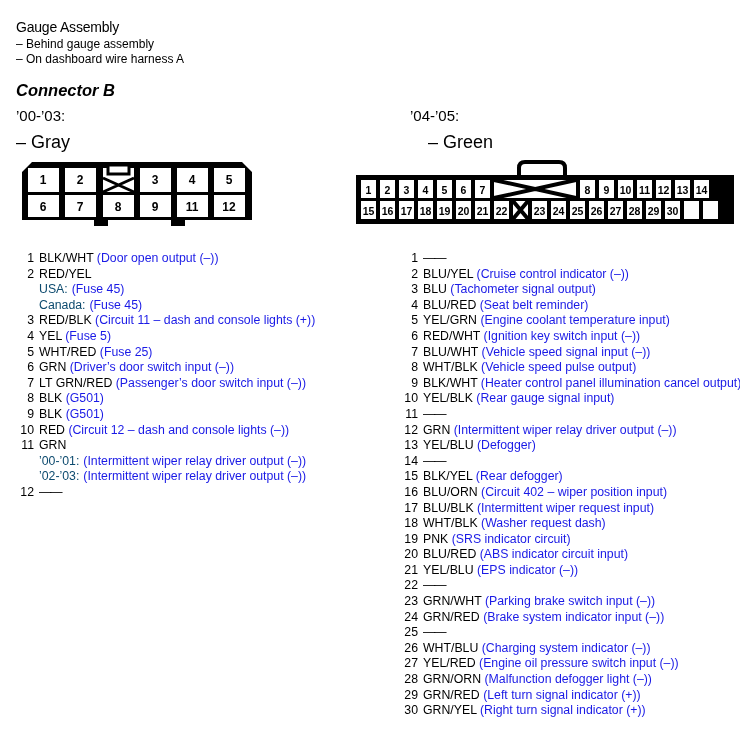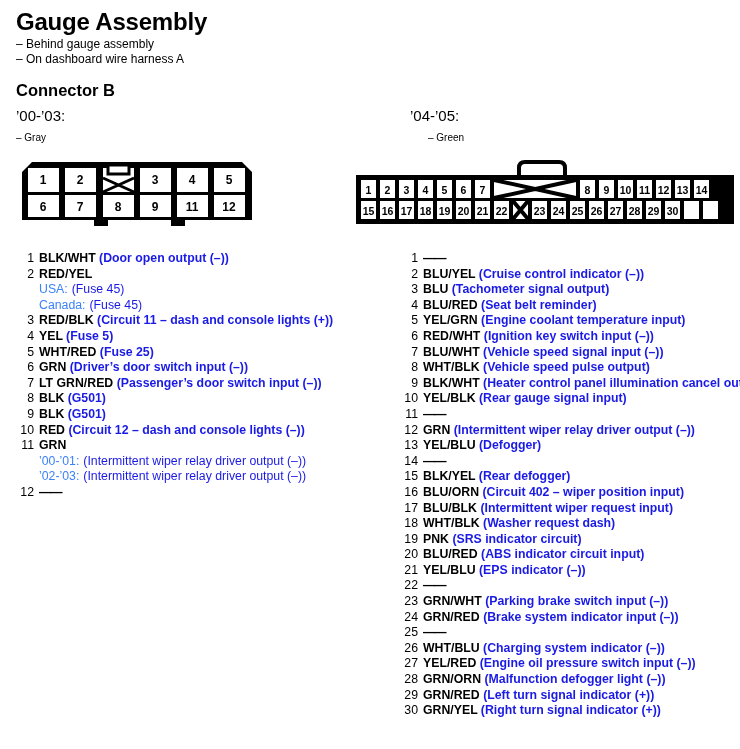--- a/index.html
+++ b/index.html
@@ -13,53 +13,54 @@
     position: relative;
     font-family: "Liberation Sans", sans-serif;
     color: #000000;
     overflow: hidden;
   }
 
   
   .page-title {
     position: absolute;
     left: 16px;
-    top: 8px;
-    font-size: 24px;
-    font-weight: bold;
+    top: 19px;
+    font-size: 14px;
+    font-weight: normal;
     letter-spacing: -0.2px;
   }
   .note-line {
     position: absolute;
     left: 16px;
     font-size: 12px;
     white-space: nowrap;
   }
   .note-1 { top: 37px; }
   .note-2 { top: 52px; }
 
   .connector-title {
     position: absolute;
     left: 16px;
     top: 81px;
     font-size: 16.5px;
     font-weight: bold;
+    font-style: italic;
   }
 
   .col-head {
     position: absolute;
     font-size: 15px;
     font-weight: normal;
   }
   .col-head.left  { left: 16px;  top: 107px; }
   .col-head.right { left: 410px; top: 107px; }
 
   .col-sub {
     position: absolute;
-    font-size: 10px;
+    font-size: 18px;
   }
   .col-sub.left  { left: 16px;  top: 132px; }
   .col-sub.right { left: 410px; top: 132px; margin-left: 18px; }
 
   
   .conn-svg { position: absolute; }
   #conn-left-wrap  { left: 22px;  top: 162px; }
   #conn-right-wrap { left: 356px; top: 158px; }
 
   
@@ -75,31 +76,31 @@
     display: flex;
     align-items: baseline;
     white-space: nowrap;
   }
   .pin-num {
     width: 20px;
     text-align: right;
     flex: 0 0 20px;
     margin-right: 5px;
   }
-  .pin-body { flex: 1 1 auto; font-weight: bold; }
+  .pin-body { flex: 1 1 auto; }
   .wire { color: #000000; }
   .desc { color: #1a1ae6; }
   .dash { color: #000000; letter-spacing: -1px; }
 
   .sub-row {
     display: flex;
     white-space: nowrap;
     padding-left: 25px;
   }
-  .sub-label { color: #3b82f6; margin-right: 4px; }
+  .sub-label { color: #0c4a6e; margin-right: 4px; }
 </style>
 </head>
 <body>
 
 <div class="page-title">Gauge Assembly</div>
 <div class="note-line note-1">– Behind gauge assembly</div>
 <div class="note-line note-2">– On dashboard wire harness A</div>
 <div class="connector-title">Connector B</div>
 
 <div class="col-head left">’00-’03:</div>

